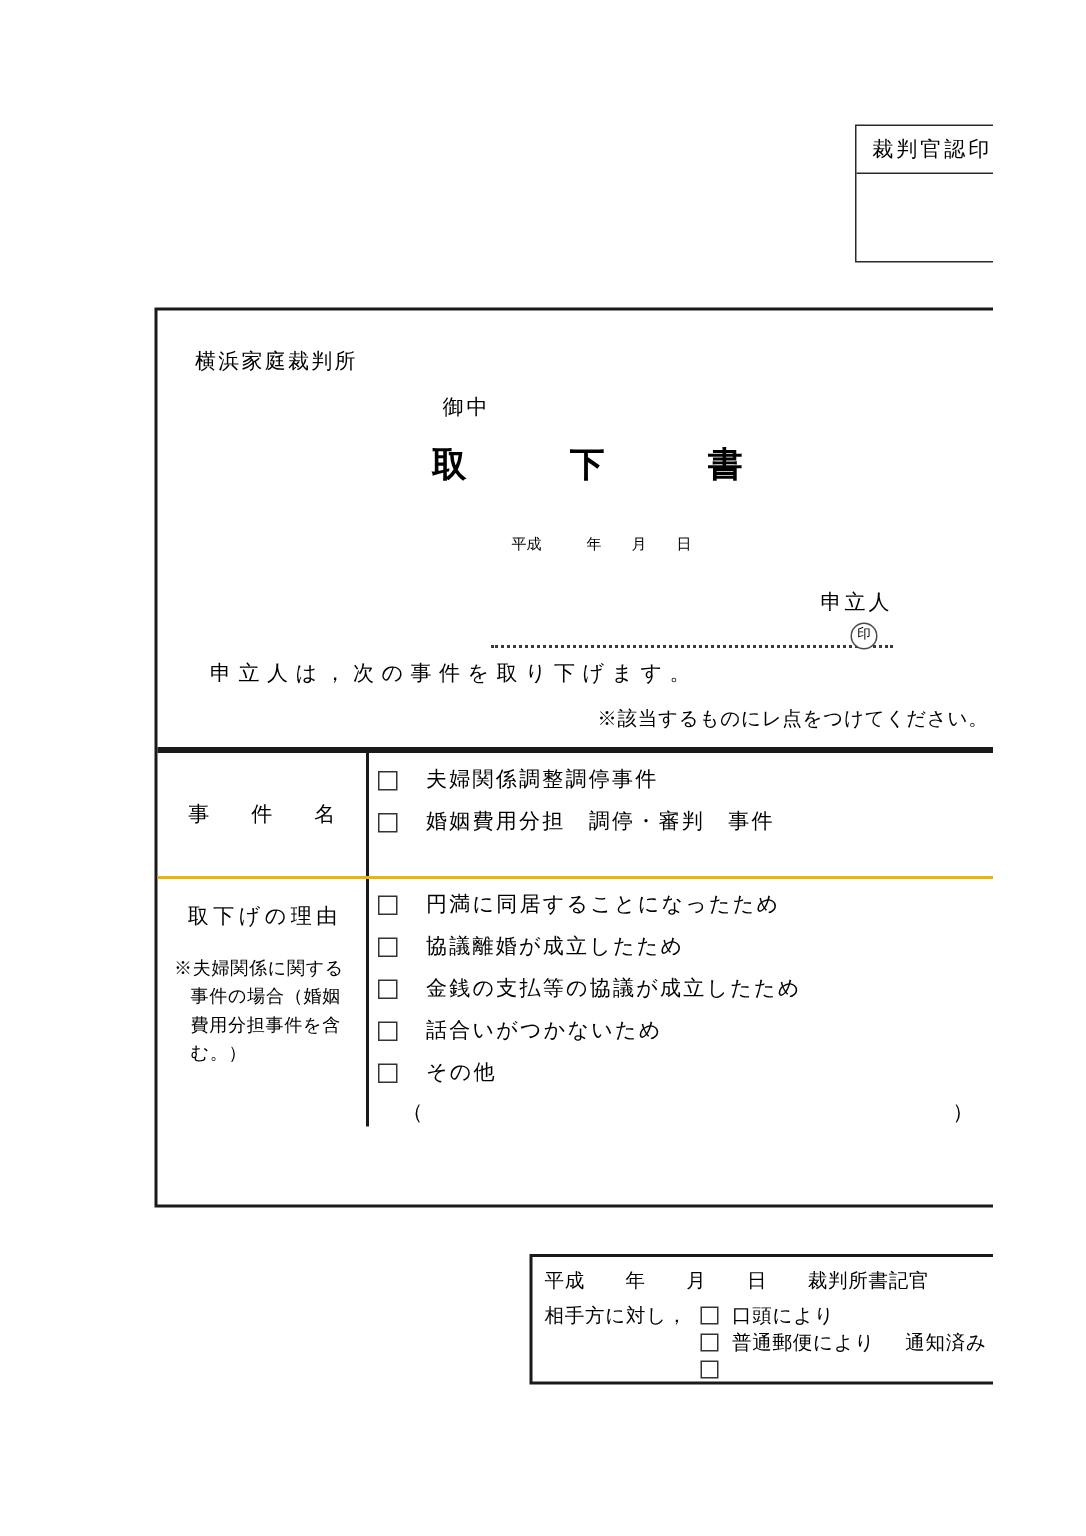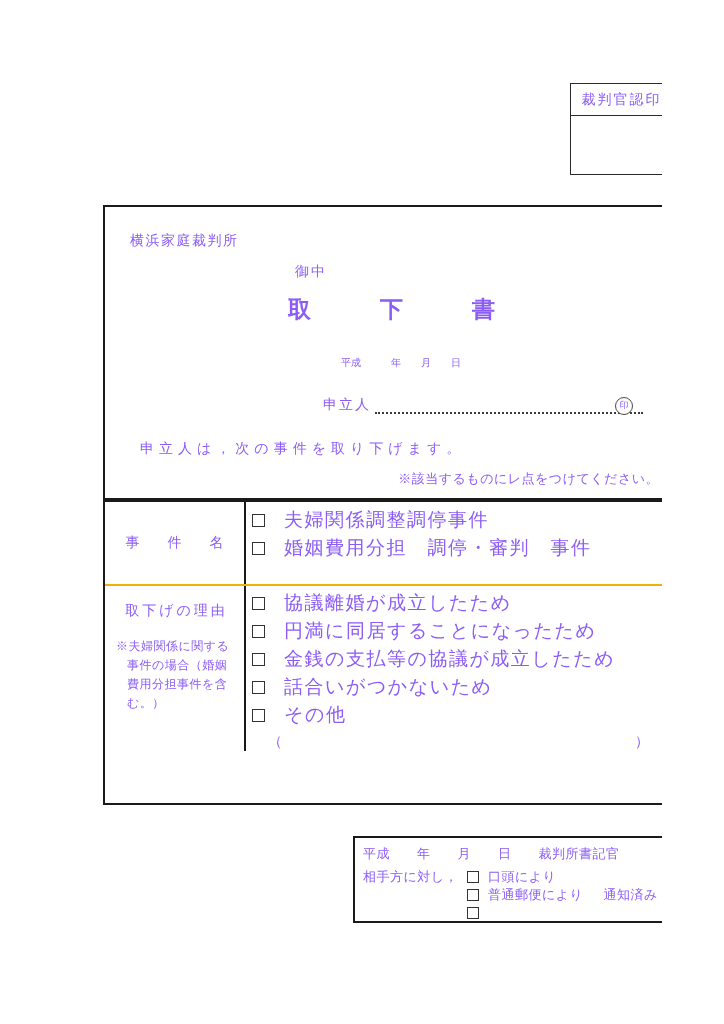--- a/index.html
+++ b/index.html
@@ -1,18 +1,18 @@
 <!DOCTYPE html>
 <html><head>
 <meta charset="utf-8">
 <style>
   html,body { margin:0; padding:0; background:#ffffff; }
   .page {
     position:relative; width:662px; height:1024px; background:#ffffff;
-    font-family:Liberation Serif, serif; color:#8b5cf6;
+    font-family:Liberation Mono, monospace; color:#000000;
     overflow:hidden;
   }
 
   
   .seal-box { position:absolute; left:570px; top:83px; width:103px; height:92px;
     border:1px solid #2a2a2a; box-sizing:border-box; }
   .seal-box-title { height:31px; border-bottom:1px solid #2a2a2a;
     display:flex; align-items:center; justify-content:center;
     font-size:14px; letter-spacing:2px; }
   .seal-box-area { height:58px; }
@@ -20,21 +20,21 @@
   
   .main-box { position:absolute; left:103px; top:205px; width:564px; height:600px;
     border:2px solid #1a1a1a; box-sizing:border-box; }
 
   .doc-header { position:relative; height:293px; border-bottom:2px solid #1a1a1a; box-sizing:border-box; }
   .court      { position:absolute; left:25px;  top:25px;  font-size:14px; letter-spacing:1.5px; }
   .honorific  { position:absolute; left:190px; top:56px;  font-size:14px; letter-spacing:2px; }
   .doc-title  { position:absolute; left:183px; top:87px;  font-size:23px; font-weight:bold; }
   .date-line  { position:absolute; left:236px; top:149px; font-size:10px; }
   .applicant-line { position:absolute; left:218px; top:186px; font-size:14px;
-    display:flex; align-items:flex-end; }
+    display:flex; align-items:flex-end;flex-direction:column; }
   .applicant-label { letter-spacing:2px; }
   .sig-wrap { position:relative; display:inline-block; width:268px; height:19px;
     border-bottom:2px dotted #3a3a3a; margin-left:4px; }
   .seal-mark { position:absolute; right:10px; bottom:-3px; width:16px; height:16px;
     border:1px solid #4a4a4a; border-radius:50%; font-size:9px; line-height:15px;
     text-align:center; background:#ffffff; }
   .statement  { position:absolute; left:35px; top:233px; font-size:14px; letter-spacing:5px; }
   .check-note { position:absolute; right:6px; top:263px; font-size:13px; letter-spacing:0.5px; }
 
   
@@ -43,21 +43,21 @@
   .row2 { height:84px;  border-top:2px solid #1a1a1a; }
   .row3 { height:167px; border-top:2px solid #eab308; }
   .tlabel { width:141px; flex:none; border-right:2px solid #1a1a1a; box-sizing:border-box;
     font-size:14px; }
   .tlabel.center { display:flex; align-items:center; justify-content:center; }
   .tcell { flex:1; min-width:0; box-sizing:border-box; }
 
   .row1 .tcell { display:flex; align-items:center; padding-left:8px; font-size:14px; }
 
   .opt { height:28px; display:flex; align-items:center; padding-left:6px;
-    font-size:19px; letter-spacing:1.5px; }
+    font-size:14px; letter-spacing:1.5px; }
   .cb { width:11px; height:11px; flex:none; border:1px solid #333; margin-right:19px;
     background:#fff; }
   .row2 .tcell { padding-top:4px; }
   .opt-suffix { margin-left:auto; margin-right:82px; letter-spacing:2px; }
 
   .row3 .tcell { padding-top:3px; }
   .paren-row { height:26px; display:flex; align-items:center; justify-content:space-between;
     padding:0 16px 0 22px; font-size:14px; }
 
   .reason-cell { padding:16px 6px 0 10px; }
@@ -124,25 +124,25 @@
         <div class="reason-note">
           <div class="hang">※夫婦関係に関する</div>
           <div>事件の場合（婚姻</div>
           <div>費用分担事件を含</div>
           <div>む。）</div>
         </div>
       </div>
       <div class="tcell">
         <div class="opt">
           <span class="cb"></span>
-          <span>協議離婚が成立したため</span>
+          <span>円満に同居することになったため</span>
         </div>
         <div class="opt">
           <span class="cb"></span>
-          <span>円満に同居することになったため</span>
+          <span>協議離婚が成立したため</span>
         </div>
         <div class="opt">
           <span class="cb"></span>
           <span>金銭の支払等の協議が成立したため</span>
         </div>
         <div class="opt">
           <span class="cb"></span>
           <span>話合いがつかないため</span>
         </div>
         <div class="opt">

